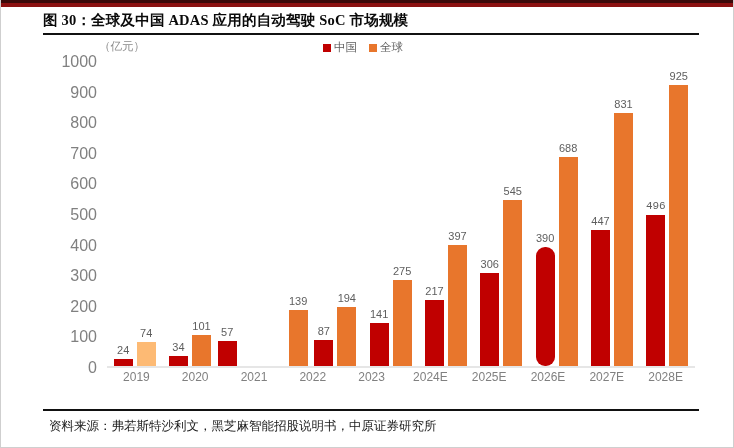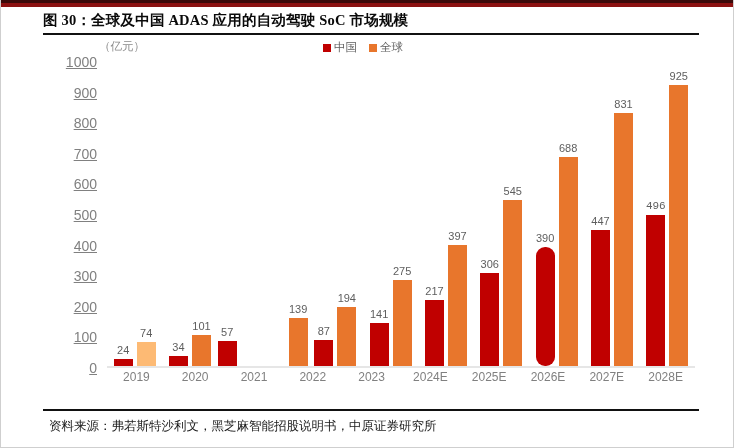--- a/index.html
+++ b/index.html
@@ -117,25 +117,24 @@
   .y-axis {
     position: absolute;
     left: 0;
     top: 0;
     width: 62px;
     height: 306px;
   }
   .y-tick {
     position: absolute;
     right: 8px;
-    font-size: 14px;
+    font-size: 16px;
     color: #808080;
     transform: translateY(-50%);
     white-space: nowrap;
-    text-decoration: underline;
   }
   .plot-inner {
     position: absolute;
     left: 64px;
     right: 4px;
     top: 0;
     height: 306px;
   }
   .baseline {
     position: absolute;
@@ -268,21 +267,21 @@
                 <span class="bar-value">34</span>
               </div>
               <div class="bar gl" style="height: 30.704px; background: rgb(232, 118, 44);">
                 <span class="bar-value">101</span>
               </div>
             </div>
             <div class="group">
               <div class="bar cn" style="height: 25px; background: rgb(192, 0, 0); text-decoration: underline;">
                 <span class="bar-value">57</span>
               </div>
-              <div class="bar gl" style="height: 48px; background: rgb(232, 118, 44); margin-left: 48px;">
+              <div class="bar gl" style="height: 56px; background: rgb(232, 118, 44); margin-left: 48px;">
                 <span class="bar-value">139</span>
               </div>
             </div>
             <div class="group">
               <div class="bar cn" style="height: 26.448px; background: rgb(192, 0, 0);">
                 <span class="bar-value">87</span>
               </div>
               <div class="bar gl" style="height: 58.976px; background: rgb(232, 118, 44);">
                 <span class="bar-value">194</span>
               </div>

